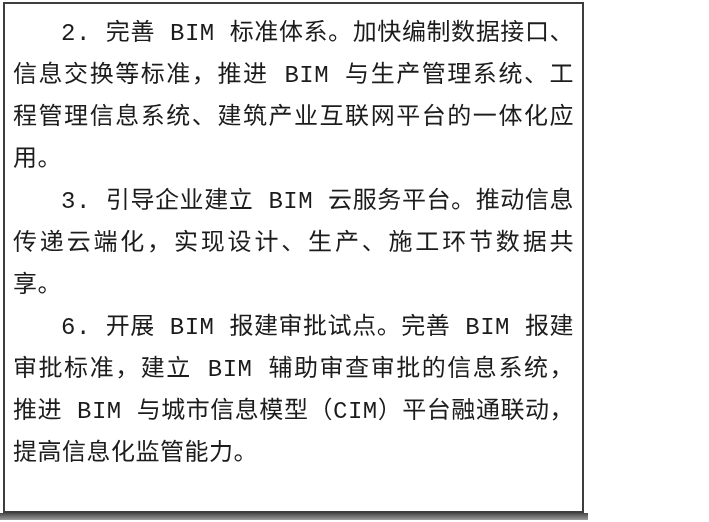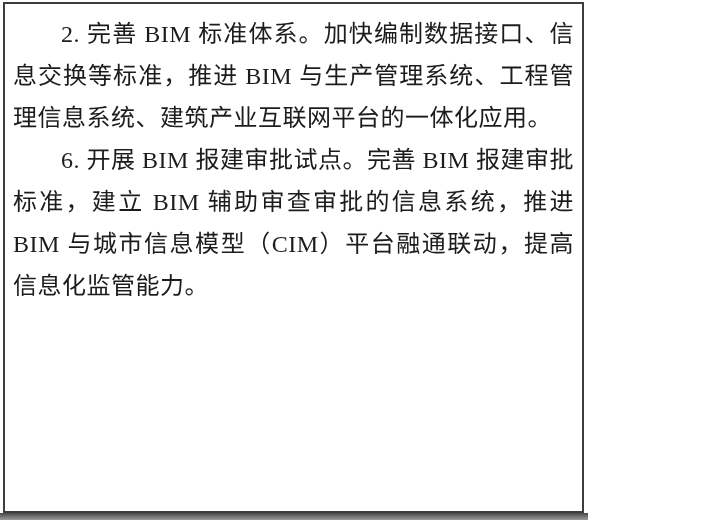--- a/index.html
+++ b/index.html
@@ -6,21 +6,21 @@
     margin: 0;
     padding: 0;
     background: #ffffff;
   }
   .page {
     position: relative;
     width: 588px;
     height: 522px;
     background: #ffffff;
     overflow: hidden;
-    font-family: Liberation Serif, serif;
+    font-family: Liberation Mono, monospace;
   }
   .doc-frame {
     position: absolute;
     left: 3px;
     top: 2px;
     right: 4px;
     bottom: 9px;
     border: 2px solid #3d3d3d;
     background: #ffffff;
     box-sizing: border-box;
@@ -45,16 +45,17 @@
     height: 7px;
     background: linear-gradient(to bottom, #474747 0%, #6e6e6e 45%, #9c9c9c 100%);
   }
 </style>
 </head>
 <body>
 
 <div class="page">
   <div class="doc-frame">
     <p>2. 完善 BIM 标准体系。加快编制数据接口、信息交换等标准，推进 BIM 与生产管理系统、工程管理信息系统、建筑产业互联网平台的一体化应用。</p>
+    <p>3. 引导企业建立 BIM 云服务平台。推动信息传递云端化，实现设计、生产、施工环节数据共享。</p>
     <p>6. 开展 BIM 报建审批试点。完善 BIM 报建审批标准，建立 BIM 辅助审查审批的信息系统，推进 BIM 与城市信息模型（CIM）平台融通联动，提高信息化监管能力。</p>
   </div>
   <div class="bottom-bar"></div>
 </div>
 
 </body></html>

